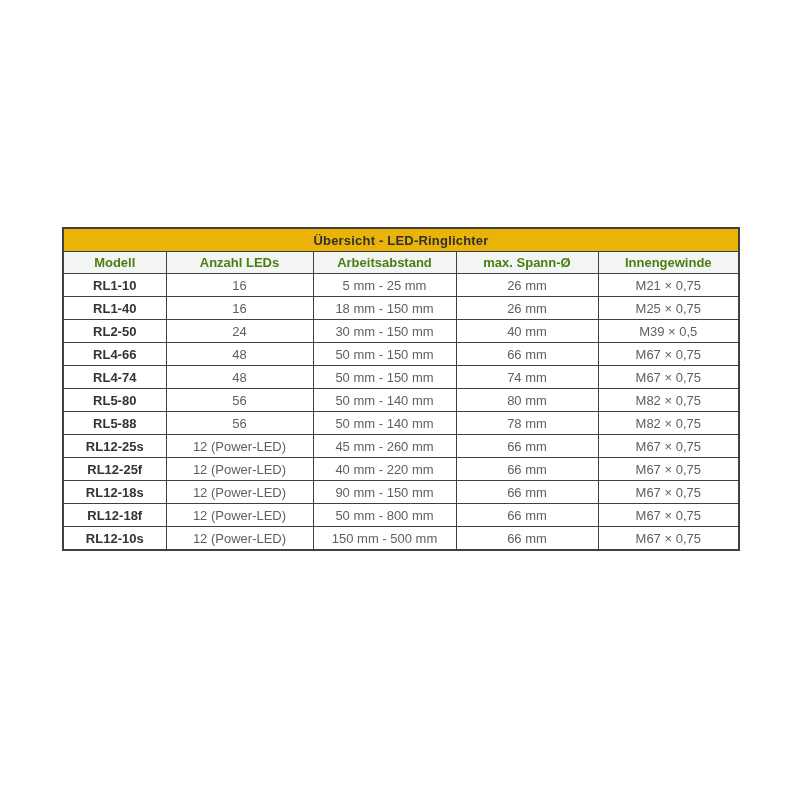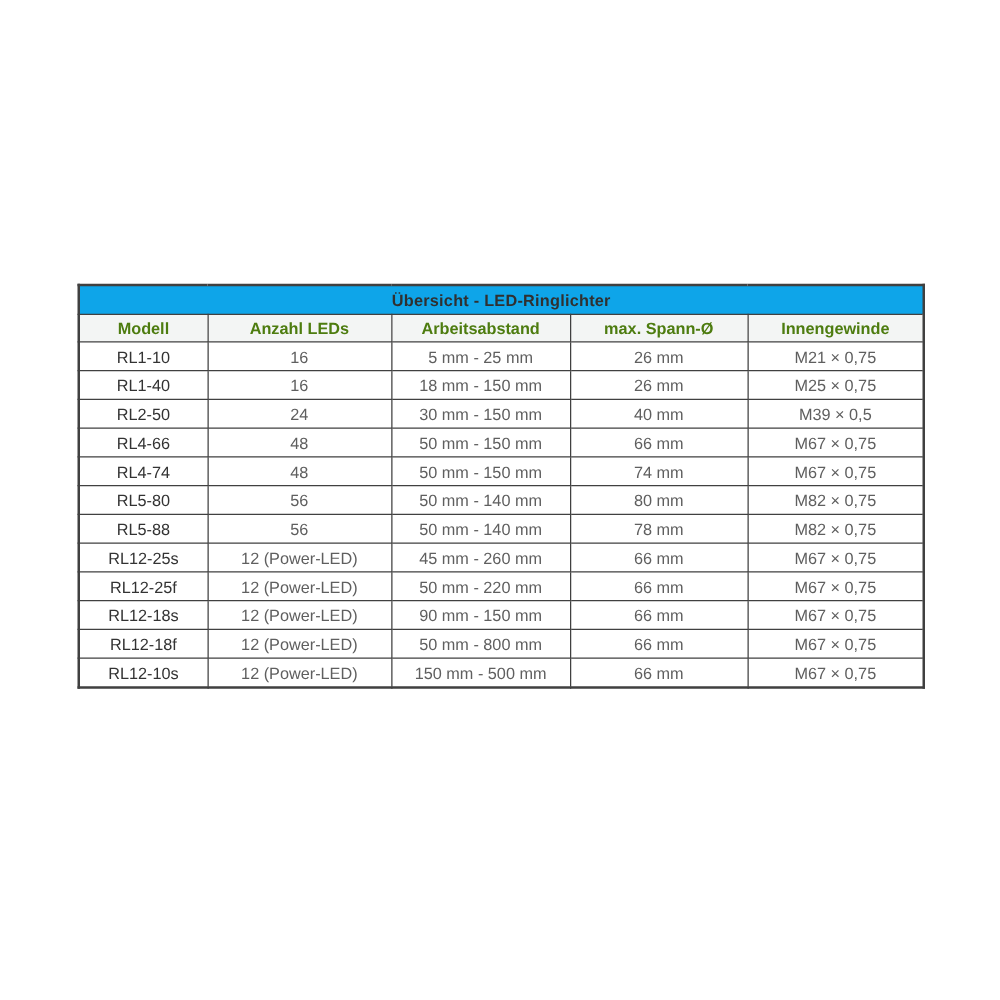--- a/index.html
+++ b/index.html
@@ -31,34 +31,34 @@
     text-align: center;
     vertical-align: middle;
     padding: 0 2px;
     font-size: 13px;
     line-height: 1;
     height: 22px;
     overflow: hidden;
     white-space: nowrap;
   }
   th.title-cell {
-    background: #0ea5e9;
+    background: #eab308;
     font-weight: bold;
     color: #303030;
     height: 19px;
     letter-spacing: 0.2px;
   }
   tr.header-row th {
     background: #f3f5f4;
     font-weight: bold;
     color: #4d7c0f;
     height: 21px;
   }
   td.model-cell {
-    font-weight: normal;
+    font-weight: bold;
     color: #333333;
   }
   td.data-cell {
     font-weight: normal;
     color: #5f5f5f;
   }
   col.c1 { width: 103px; }
   col.c2 { width: 147px; }
   col.c3 { width: 143px; }
   col.c4 { width: 142px; }
@@ -142,21 +142,21 @@
           <tr>
             <td class="model-cell">RL12-25s</td>
             <td class="data-cell">12 (Power-LED)</td>
             <td class="data-cell">45 mm - 260 mm</td>
             <td class="data-cell">66 mm</td>
             <td class="data-cell">M67 × 0,75</td>
           </tr>
           <tr>
             <td class="model-cell">RL12-25f</td>
             <td class="data-cell">12 (Power-LED)</td>
-            <td class="data-cell">50 mm - 220 mm</td>
+            <td class="data-cell">40 mm - 220 mm</td>
             <td class="data-cell">66 mm</td>
             <td class="data-cell">M67 × 0,75</td>
           </tr>
           <tr>
             <td class="model-cell">RL12-18s</td>
             <td class="data-cell">12 (Power-LED)</td>
             <td class="data-cell">90 mm - 150 mm</td>
             <td class="data-cell">66 mm</td>
             <td class="data-cell">M67 × 0,75</td>
           </tr>

